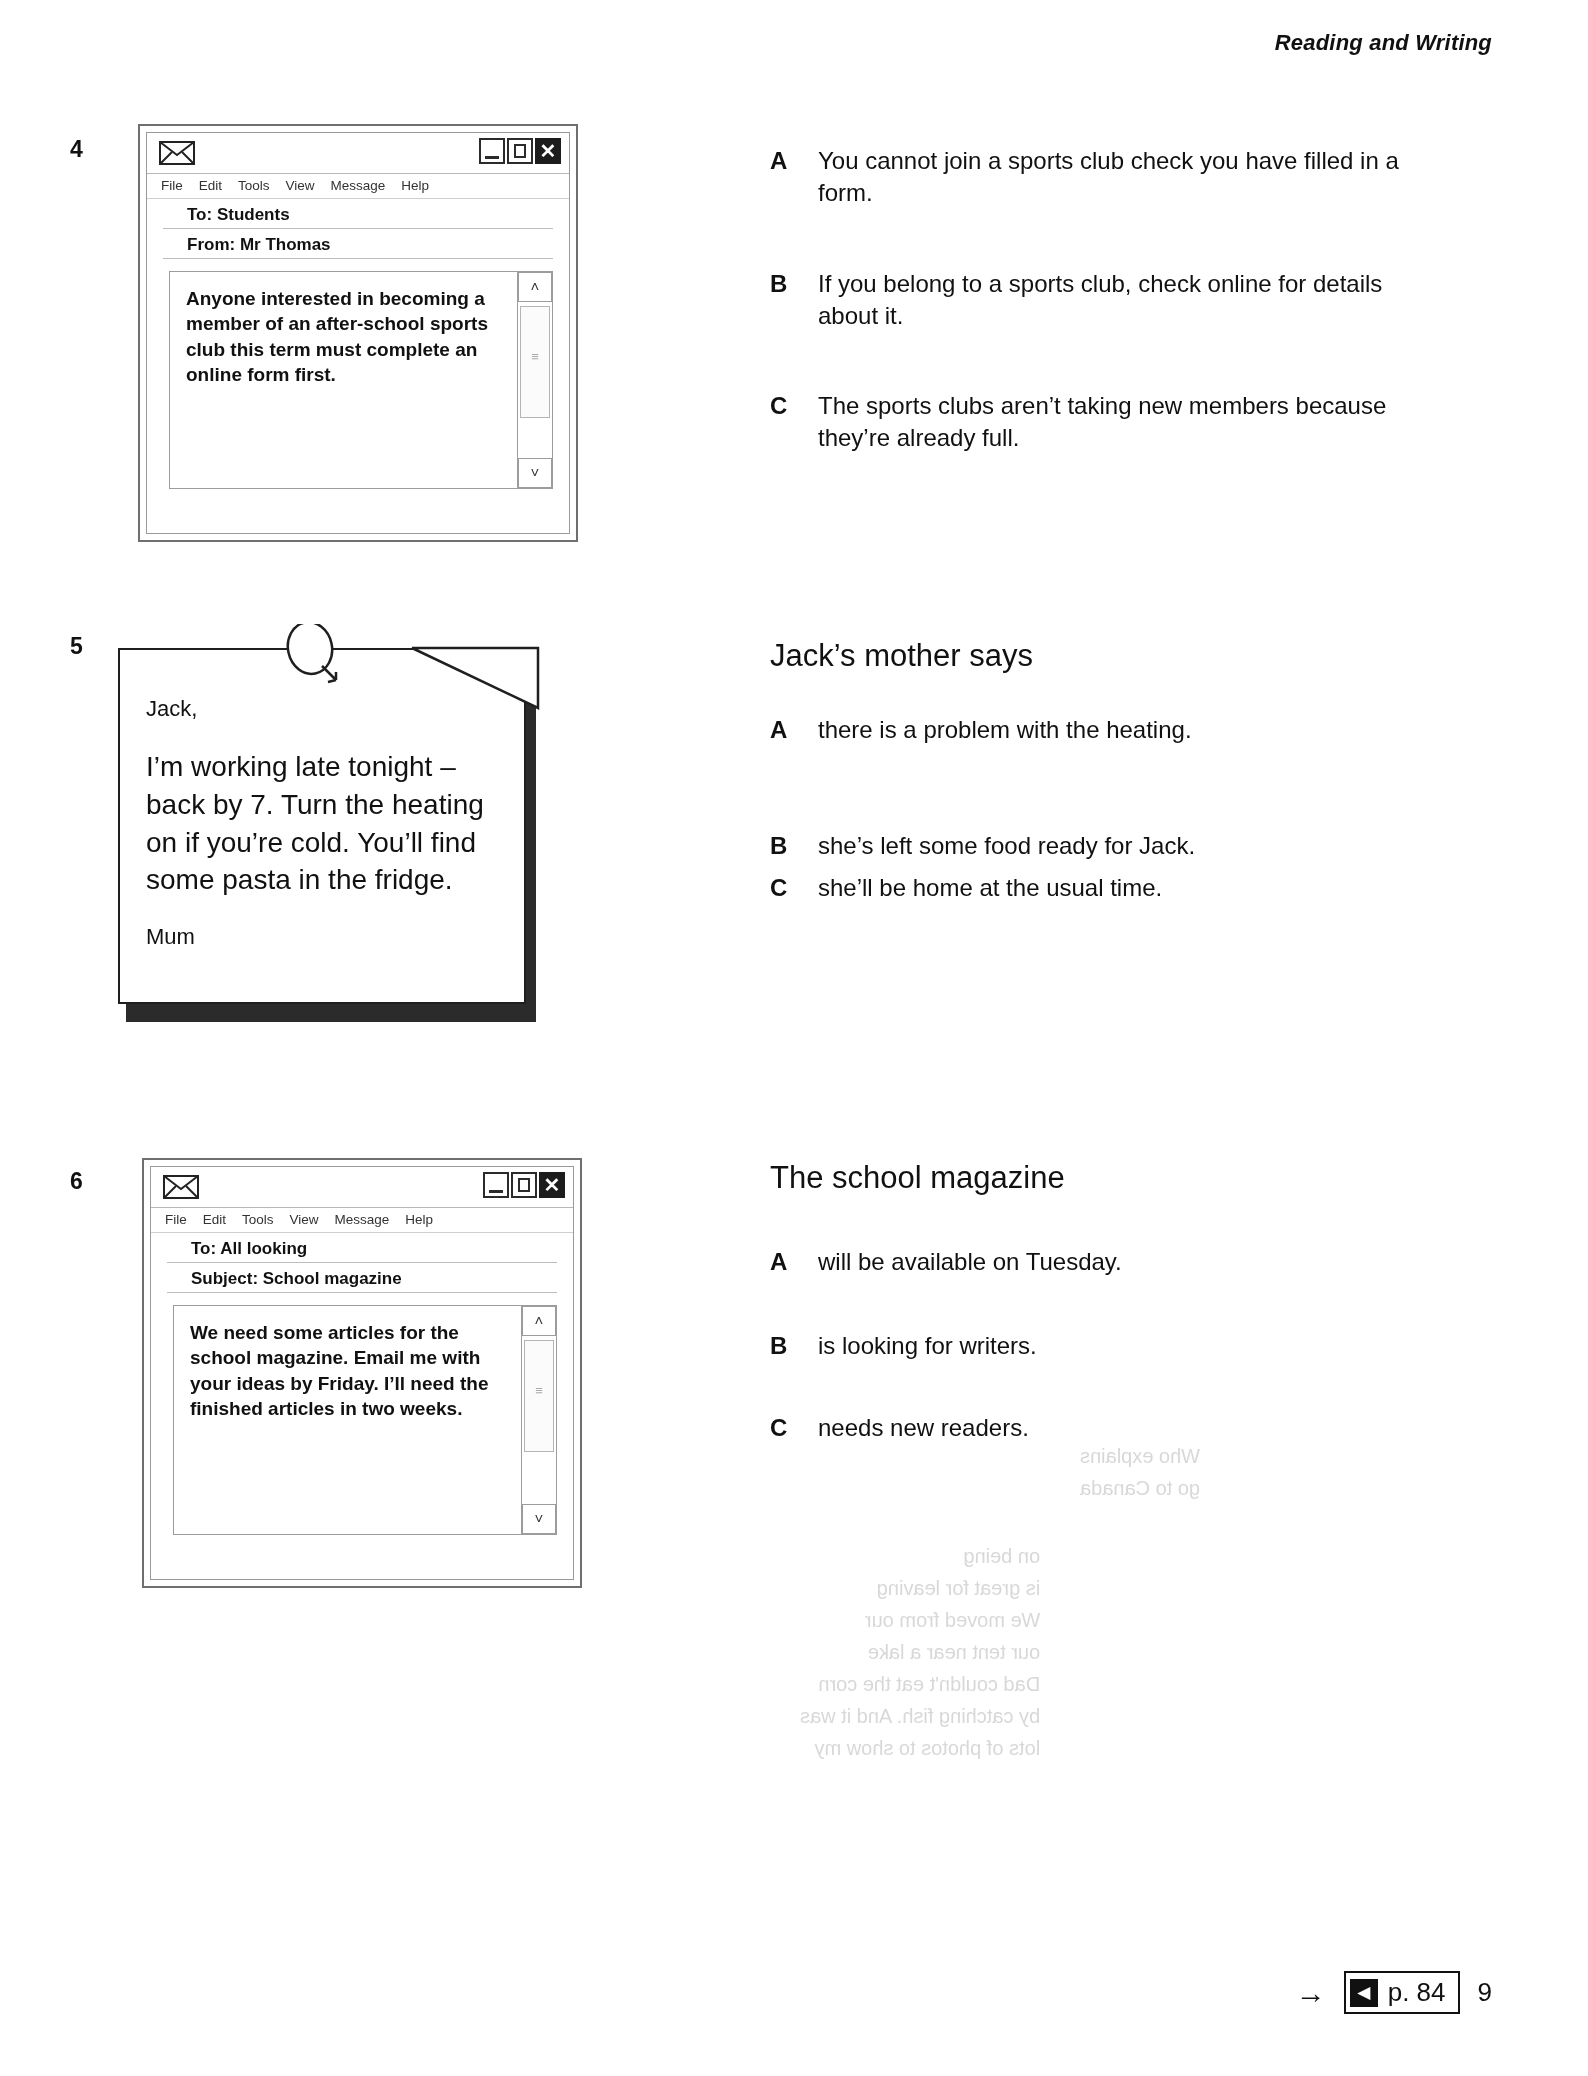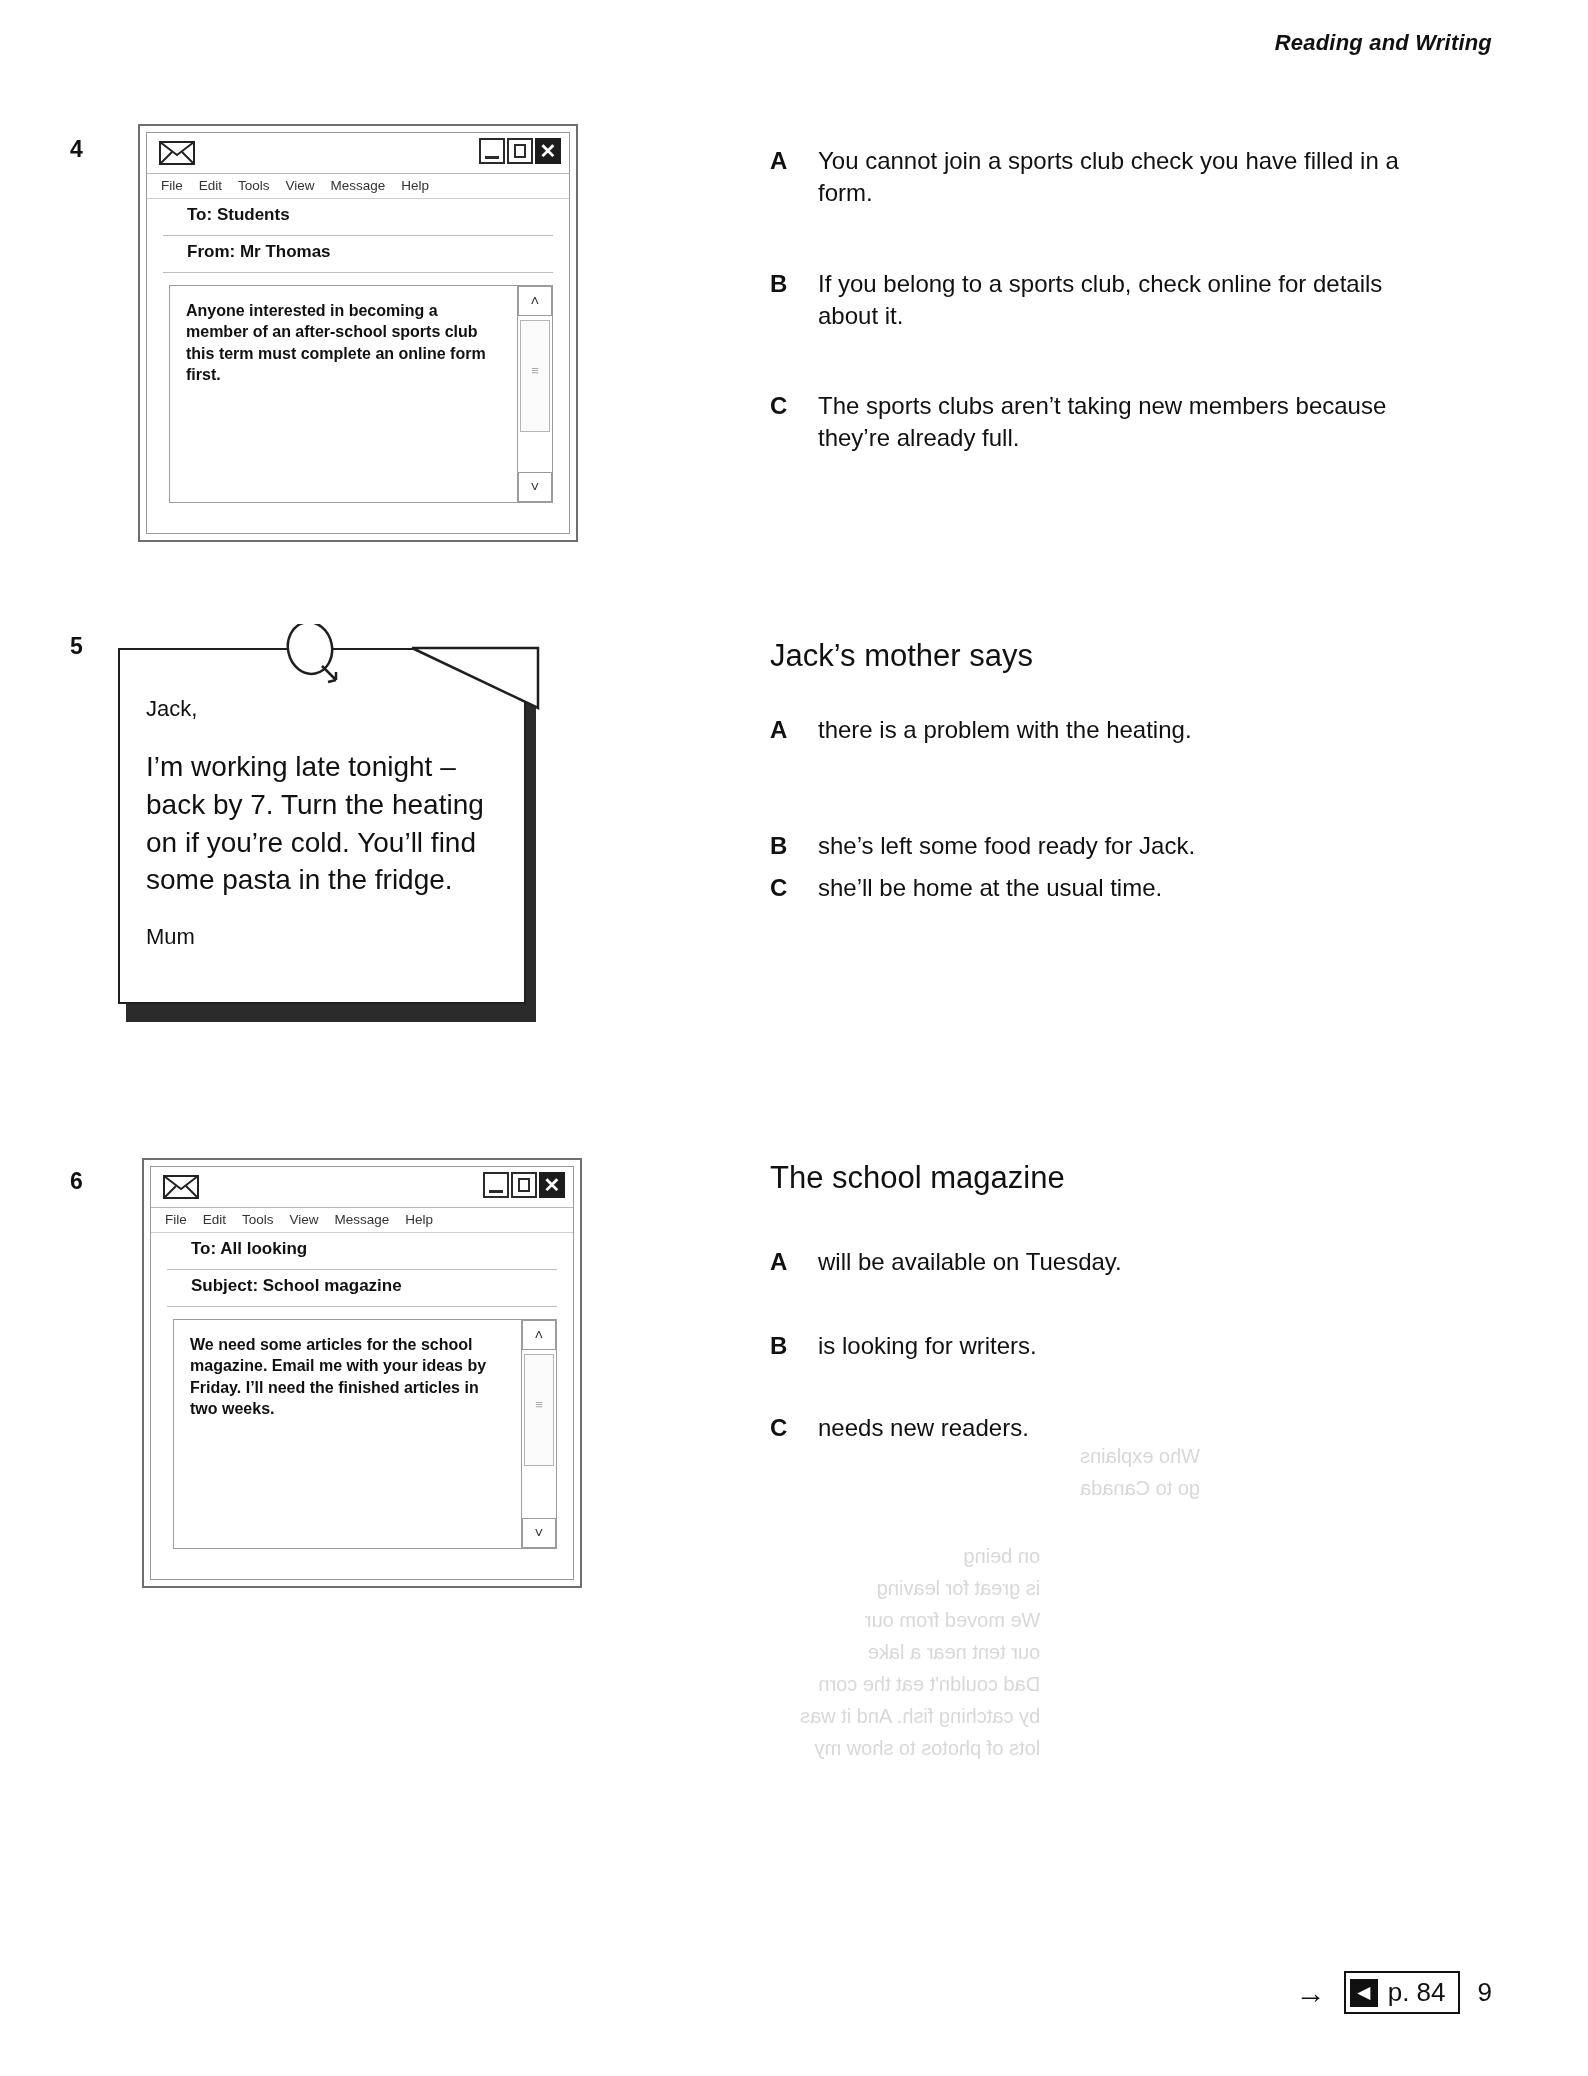--- a/index.html
+++ b/index.html
@@ -100,36 +100,36 @@
   }
   .menubar {
     display: flex;
     gap: 16px;
     padding: 4px 14px 5px 14px;
     font-size: 13.5px;
     color: #333;
     border-bottom: 1px solid #cfcfcf;
   }
   .field-row {
-    padding: 6px 0 10px 24px;
+    padding: 6px 0 3px 24px;
     font-size: 17px;
     font-weight: bold;
     border-bottom: 1px solid #bdbdbd;
     margin: 0 16px 0 16px;
   }
   .body-area {
     position: relative;
     margin: 12px 16px 16px 22px;
     border: 1px solid #9c9c9c;
     min-height: 200px;
     background: #fff;
   }
   .body-text {
     padding: 14px 58px 14px 16px;
-    font-size: 16px;
+    font-size: 19px;
     line-height: 1.33;
     font-weight: bold;
     white-space: pre-line;
   }
   .scrollbar {
     position: absolute;
     top: 0; right: 0; bottom: 0;
     width: 34px;
     border-left: 1px solid #9c9c9c;
     background: #fff;

